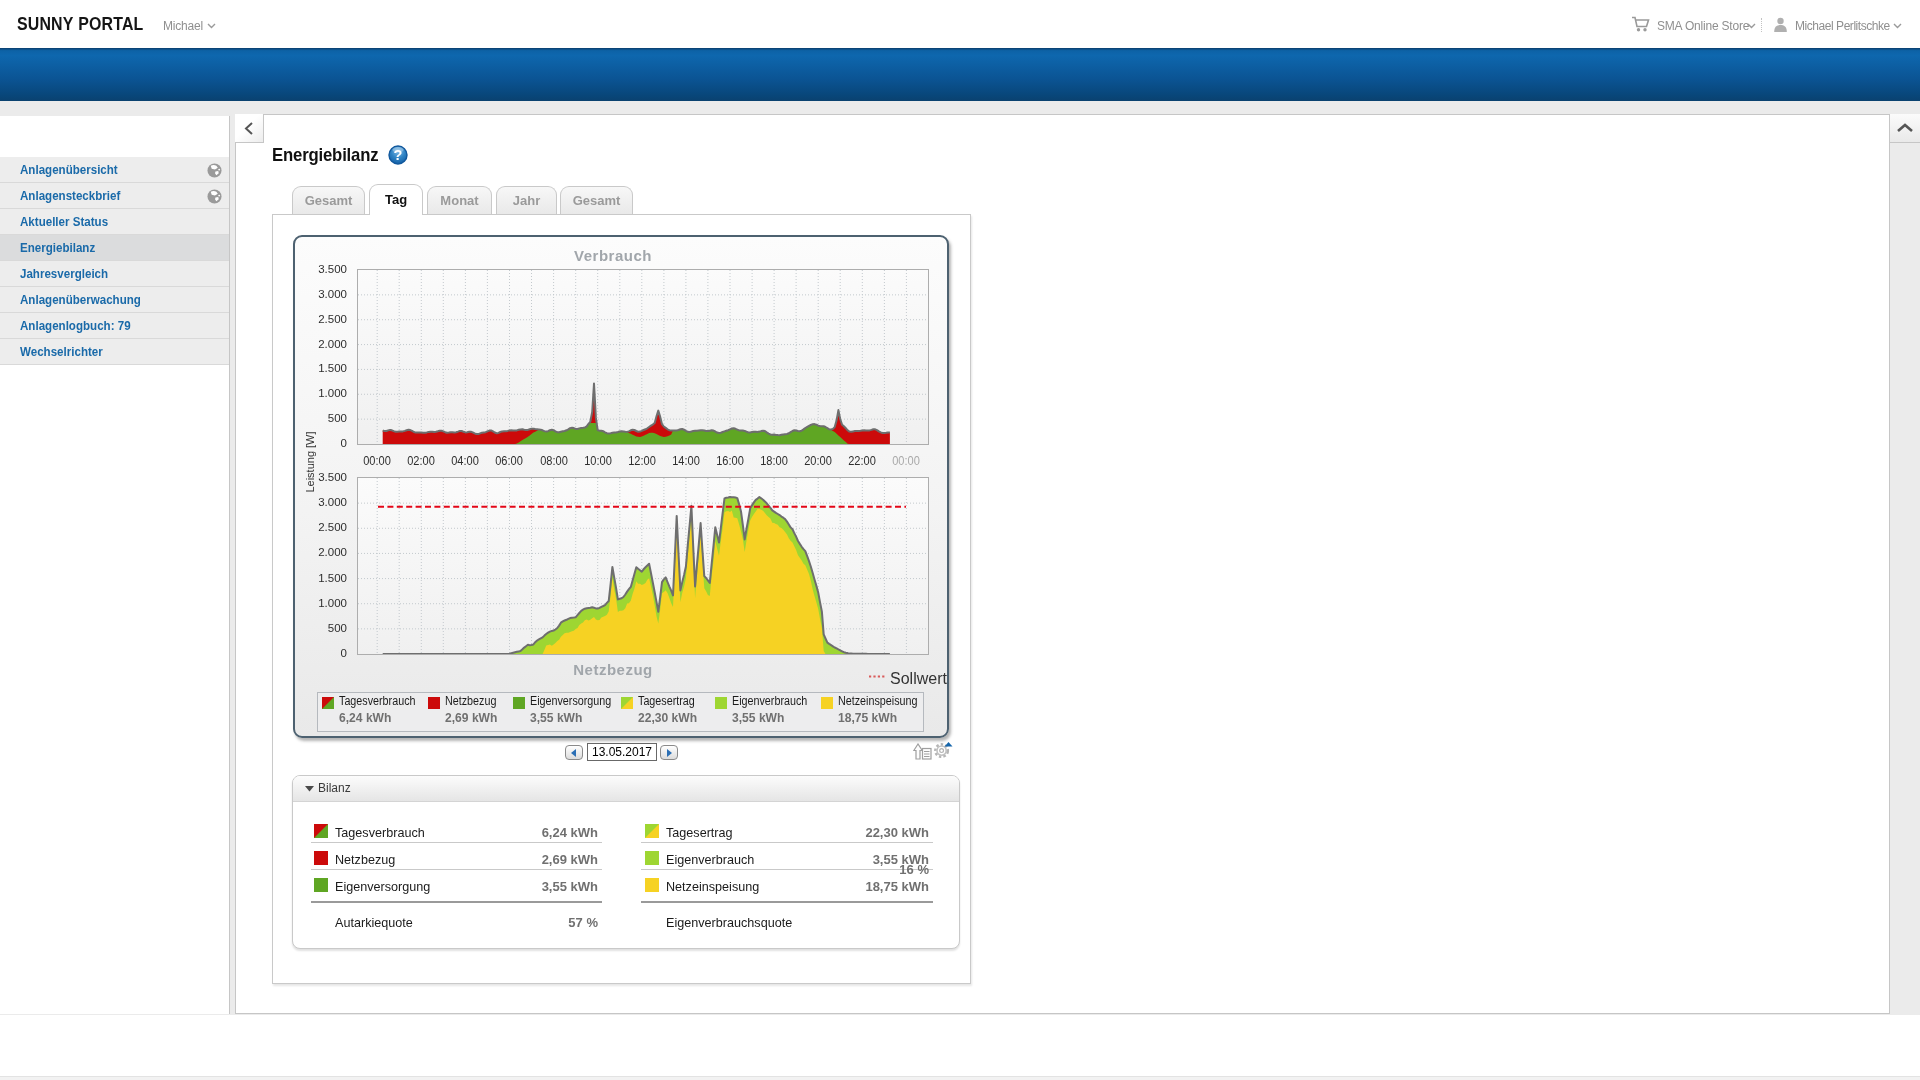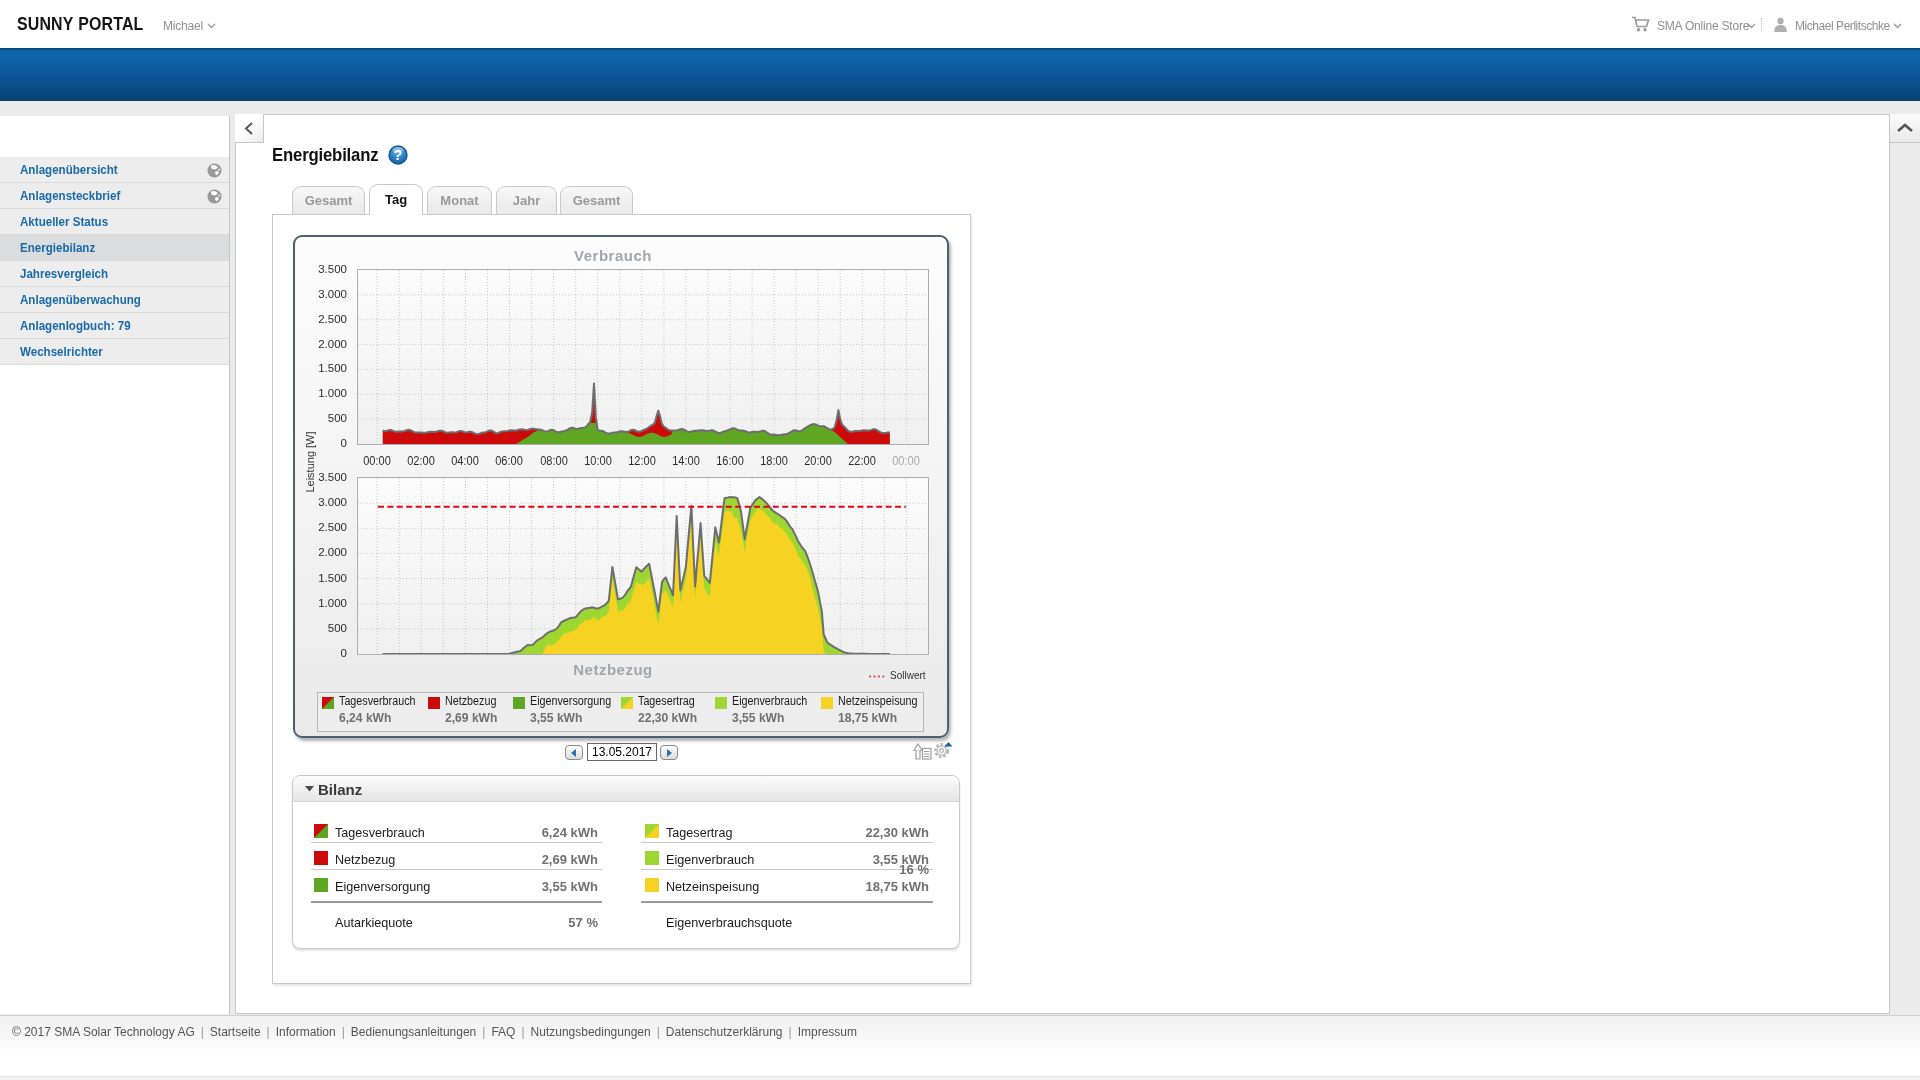--- a/index.html
+++ b/index.html
@@ -269,21 +269,21 @@
       <div class="xlab" style="left:661px">14:00</div>
       <div class="xlab" style="left:705px">16:00</div>
       <div class="xlab" style="left:749px">18:00</div>
       <div class="xlab" style="left:793px">20:00</div>
       <div class="xlab" style="left:837px">22:00</div>
       <div class="xlab last" style="left:881px">00:00</div>
     </div>
 <svg class="abs" style="left:869px;top:674px;z-index:4" width="17" height="5">
       <line x1="0" y1="2.5" x2="17" y2="2.5" stroke="#d95b5b" stroke-width="2.2" stroke-dasharray="2.2,2.2"></line>
     </svg>
-<div class="abs" style="left:890px;top:670px;font-size:10px;color:#333;z-index:4">Sollwert</div>
+<div class="abs" style="left:890px;top:670px;font-size:16px;color:#333;z-index:4">Sollwert</div>
 <div id="cleg"></div>
 <div class="abs" style="z-index:4">
       <div class="lsq sq-diag1" style="left:322px;top:697px"></div>
       <div class="llab" style="left:339px;top:694px">Tagesverbrauch</div>
       <div class="lval" style="left:339px;top:710px">6,24 kWh</div>
       <div class="lsq sq-red" style="left:428px;top:697px"></div>
       <div class="llab" style="left:445px;top:694px">Netzbezug</div>
       <div class="lval" style="left:445px;top:710px">2,69 kWh</div>
       <div class="lsq sq-green" style="left:513px;top:697px"></div>
       <div class="llab" style="left:530px;top:694px">Eigenversorgung</div>
@@ -331,21 +331,21 @@
  </g>
  <polygon points="11.5,5.5 15.5,1 19.5,5.5" fill="#1565ab"></polygon>
 </svg>
 
 <div id="bilanz">
       <div id="bilhead"></div>
     </div>
 <svg class="abs" style="left:305px;top:785px;z-index:5" width="9" height="7">
       <polygon points="0,1 9,1 4.5,6.5" fill="#4a4a4a"></polygon>
     </svg>
-<div class="abs" style="left:318px;top:781px;font-size:15px;font-weight:bold;color:#3a3a3a;z-index:5">Bilanz</div>
+<div class="abs" style="left:318px;top:781px;font-size:12px;font-weight:normal;color:#3a3a3a;z-index:5">Bilanz</div>
 <div class="bsq sq-diag1" style="left:314px;top:824px"></div>
 <div class="blab" style="left:335px;top:825px">Tagesverbrauch</div>
 <div class="bval" style="left:450px;top:825px;width:148px">6,24 kWh</div>
 <div class="bsq sq-red" style="left:314px;top:851px"></div>
 <div class="blab" style="left:335px;top:852px">Netzbezug</div>
 <div class="bval" style="left:450px;top:852px;width:148px">2,69 kWh</div>
 <div class="bsq sq-green" style="left:314px;top:878px"></div>
 <div class="blab" style="left:335px;top:879px">Eigenversorgung</div>
 <div class="bval" style="left:450px;top:879px;width:148px">3,55 kWh</div>
 <div class="bsq sq-diag2" style="left:645px;top:824px"></div>
@@ -361,16 +361,13 @@
 <div class="bsep" style="left:311px;top:869px;width:291px"></div>
 <div class="bsep" style="left:641px;top:842px;width:292px"></div>
 <div class="bsep" style="left:641px;top:869px;width:292px"></div>
 <div class="bsep2" style="left:311px;top:901px;width:291px"></div>
 <div class="bsep2" style="left:641px;top:901px;width:292px"></div>
 <div class="blab" style="left:335px;top:915px">Autarkiequote</div>
 <div class="bval" style="left:450px;top:915px;width:148px">57 %</div>
 <div class="blab" style="left:666px;top:915px">Eigenverbrauchsquote</div>
 <div class="bval" style="left:781px;top:862px;width:148px">16 %</div>
 
-<div id="footer">
-      <div id="ftext">© 2017 SMA Solar Technology AG<b>|</b>Startseite<b>|</b>Information<b>|</b>Bedienungsanleitungen<b>|</b>FAQ<b>|</b>Nutzungsbedingungen<b>|</b>Datenschutzerklärung<b>|</b>Impressum</div>
-    </div>
 <div id="botline"></div>
 </div>
 </body></html>

